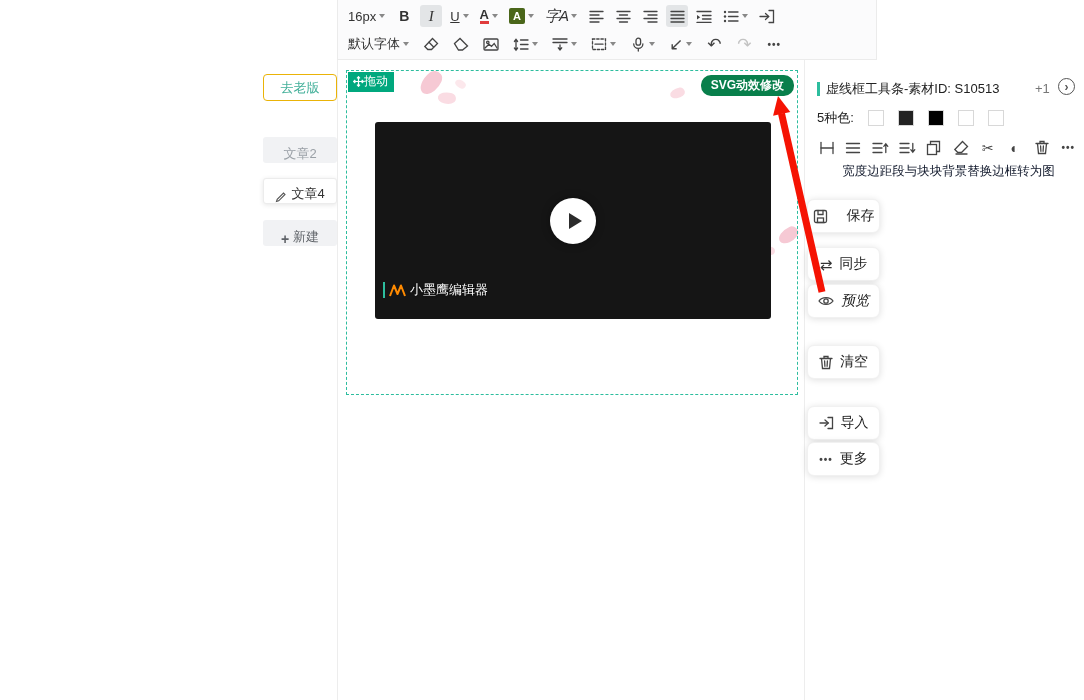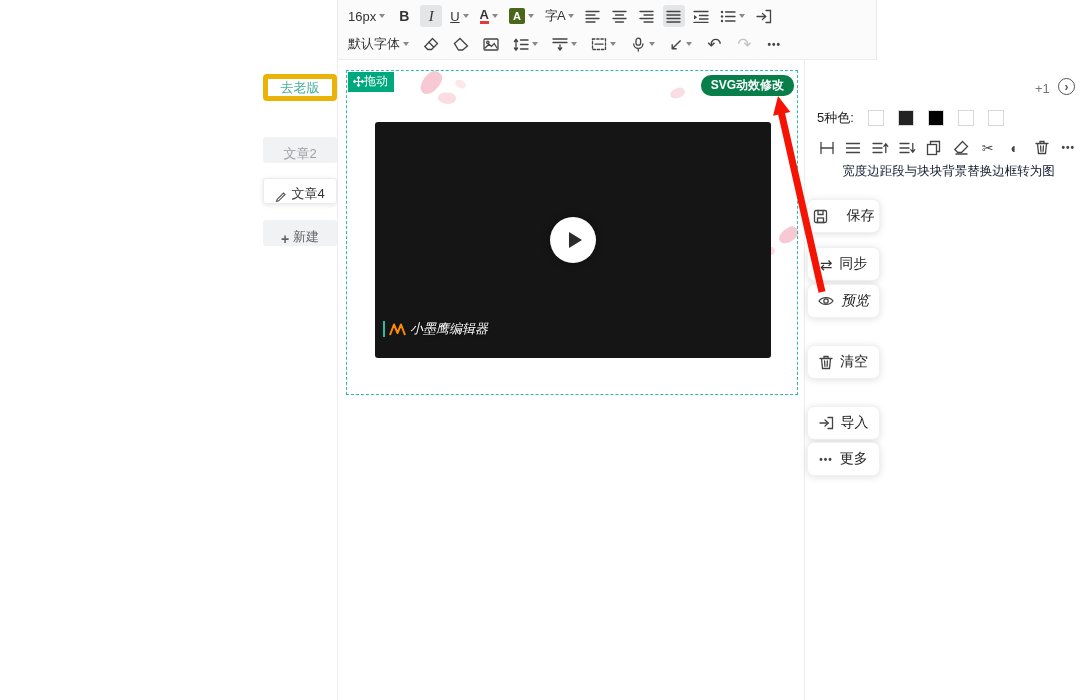--- a/index.html
+++ b/index.html
@@ -18,46 +18,46 @@
     justify-content:center; border-radius:3px; font-size:13px; color:#333; cursor:pointer; }
   .tb-btn.active { background:#e3e5e7; }
   .caret { width:0; height:0; border-left:3px solid transparent; border-right:3px solid transparent;
     border-top:4px solid #888; margin-left:3px; flex:0 0 auto; }
   .b-glyph { font-weight:800; font-size:14px; }
   .i-glyph { font-style:italic; font-family:"Liberation Serif","DejaVu Serif",serif; font-size:15px; }
   .u-glyph { text-decoration:underline; font-size:13px; }
   .a-red { font-size:13px; font-weight:600; border-bottom:3px solid #e03c3c; line-height:13px; }
   .a-green { width:16px; height:16px; background:#4a661a; color:#fff; font-size:11px; font-weight:700;
     display:flex; align-items:center; justify-content:center; border-radius:2px; }
-  .ts-glyph { font-size:13px; letter-spacing:-1px; }
+  .ts-glyph { font-size:15px; letter-spacing:-1px;font-style:italic; }
   .glyph18 { font-size:17px; line-height:1; color:#444; }
   .glyph-dis { color:#c3c3c3; }
   .dots { font-size:10px; font-weight:700; letter-spacing:1px; color:#444; }
   svg.ic { display:block; }
   svg.ic * { stroke:#444; stroke-width:1.3; fill:none; stroke-linecap:round; }
   svg.ic .f { fill:#444; stroke:none; }
   
   .old-version { position:absolute; left:263px; top:74px; width:74px; height:27px; background:#fff;
-    border:5px solid #eab308; border-radius:4px; color:#44b09a; font-size:13px;
+    border:1px solid #eab308; border-radius:4px; color:#44b09a; font-size:13px;
     display:flex; align-items:center; justify-content:center; cursor:pointer; }
   .side-item { position:absolute; left:263px; width:74px; height:26px; border-radius:3px;
     display:flex; align-items:flex-end; justify-content:center; gap:4px; font-size:13px; cursor:pointer; }
   .item-a2 { top:137px; background:#f1f2f4; color:#9aa0a6; }
   .item-a4 { top:178px; background:#fff; color:#333; border:1px solid #ececec; box-shadow:0 1px 5px rgba(0,0,0,.10); }
   .item-new { top:220px; background:#f1f2f4; color:#5f6368; }
   .plus-g { font-size:14px; font-weight:600; line-height:1; }
   
   .canvas { position:absolute; left:337px; top:60px; width:468px; height:640px; background:#fff;
     border-left:1px solid #ededed; border-right:1px solid #ededed; }
   .sel-block { position:absolute; left:8px; top:10px; width:452px; height:325px; border:1px dashed #2dbd9e; }
   .drag-badge { position:absolute; left:1px; top:1px; background:#00a87e; color:#fff; font-size:12px;
     padding:1px 6px 2px 5px; display:flex; align-items:center; cursor:move; z-index:3; }
   .svg-badge { position:absolute; right:3px; top:4px; background:#087f4b; color:#fff; font-size:12px;
     font-weight:700; padding:2px 10px; border-radius:10px; cursor:pointer; z-index:3; }
-  .video { position:absolute; left:28px; top:51px; width:396px; height:236px; background:#151515; border-radius:3px;font-style:italic; }
+  .video { position:absolute; left:28px; top:51px; width:396px; height:197px; background:#151515; border-radius:3px; }
   .play { position:absolute; left:50%; top:50%; transform:translate(-50%,-50%); width:46px; height:46px;
     border-radius:50%; background:#fff; display:flex; align-items:center; justify-content:center; cursor:pointer;
     box-shadow:0 0 8px rgba(0,0,0,.35); }
   .play-tri { width:0; height:0; border-left:13px solid #2b2b2b; border-top:8px solid transparent;
     border-bottom:8px solid transparent; margin-left:4px; }
   .watermark { position:absolute; left:8px; bottom:20px; display:flex; align-items:center; gap:4px; }
   .wm-caret { width:2px; height:16px; background:#2dbd9e; }
   .wm-text { color:#fff; font-size:13px; text-shadow:0 1px 2px rgba(0,0,0,.6); }
   .petal { position:absolute; border-radius:70% 30% 60% 40% / 60% 50% 50% 40%; }
   
@@ -291,20 +291,24 @@
         <svg width="17" height="13" style="display:block">
             <path d="M1,12 L5,1.5 L8.5,10 L12,1.5 L16,12" style="stroke:#ff8a00;stroke-width:2;fill:none;stroke-linejoin:round"></path>
           </svg>
         <span class="wm-text">小墨鹰编辑器</span>
       </div>
     </div>
   </div>
 </div>
 
 <div class="panel">
+  <div class="panel-header">
+    <i class="hbar"></i>
+    <span>虚线框工具条-素材ID: S10513</span>
+  </div>
   <span class="counter">+1</span>
   <div class="collapse">
     <span>›</span>
   </div>
 
   <div class="colors-row">
     <span>5种色:</span>
     <span class="sw" style="background: rgb(255, 255, 255);"></span>
     <span class="sw" style="background: rgb(34, 34, 34);"></span>
     <span class="sw" style="background: rgb(0, 0, 0);"></span>

